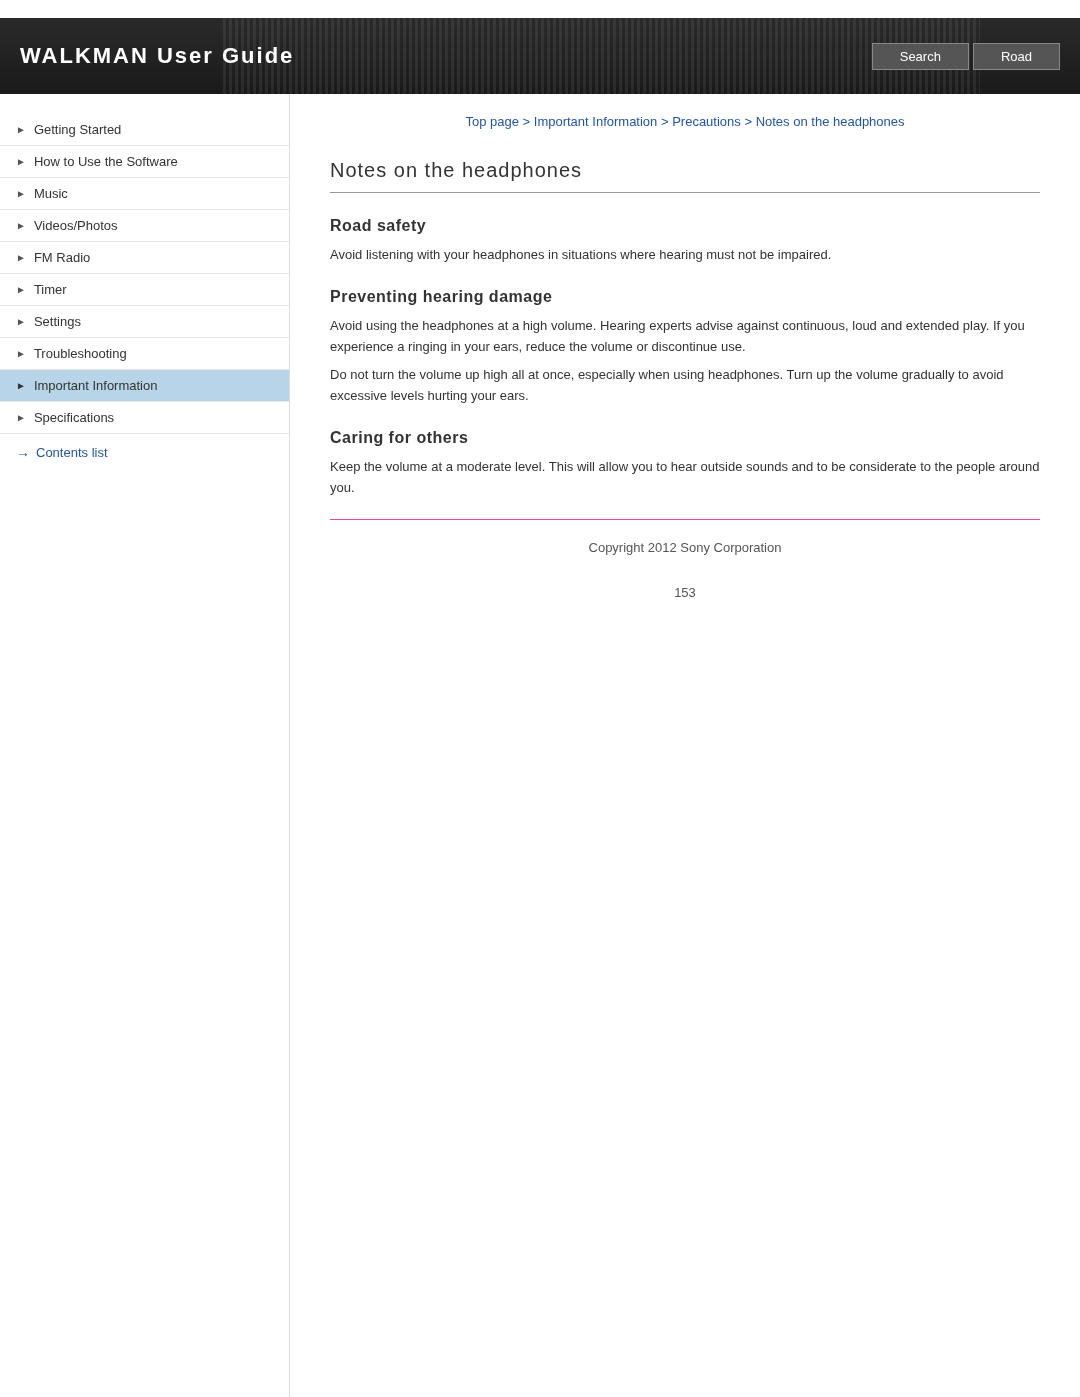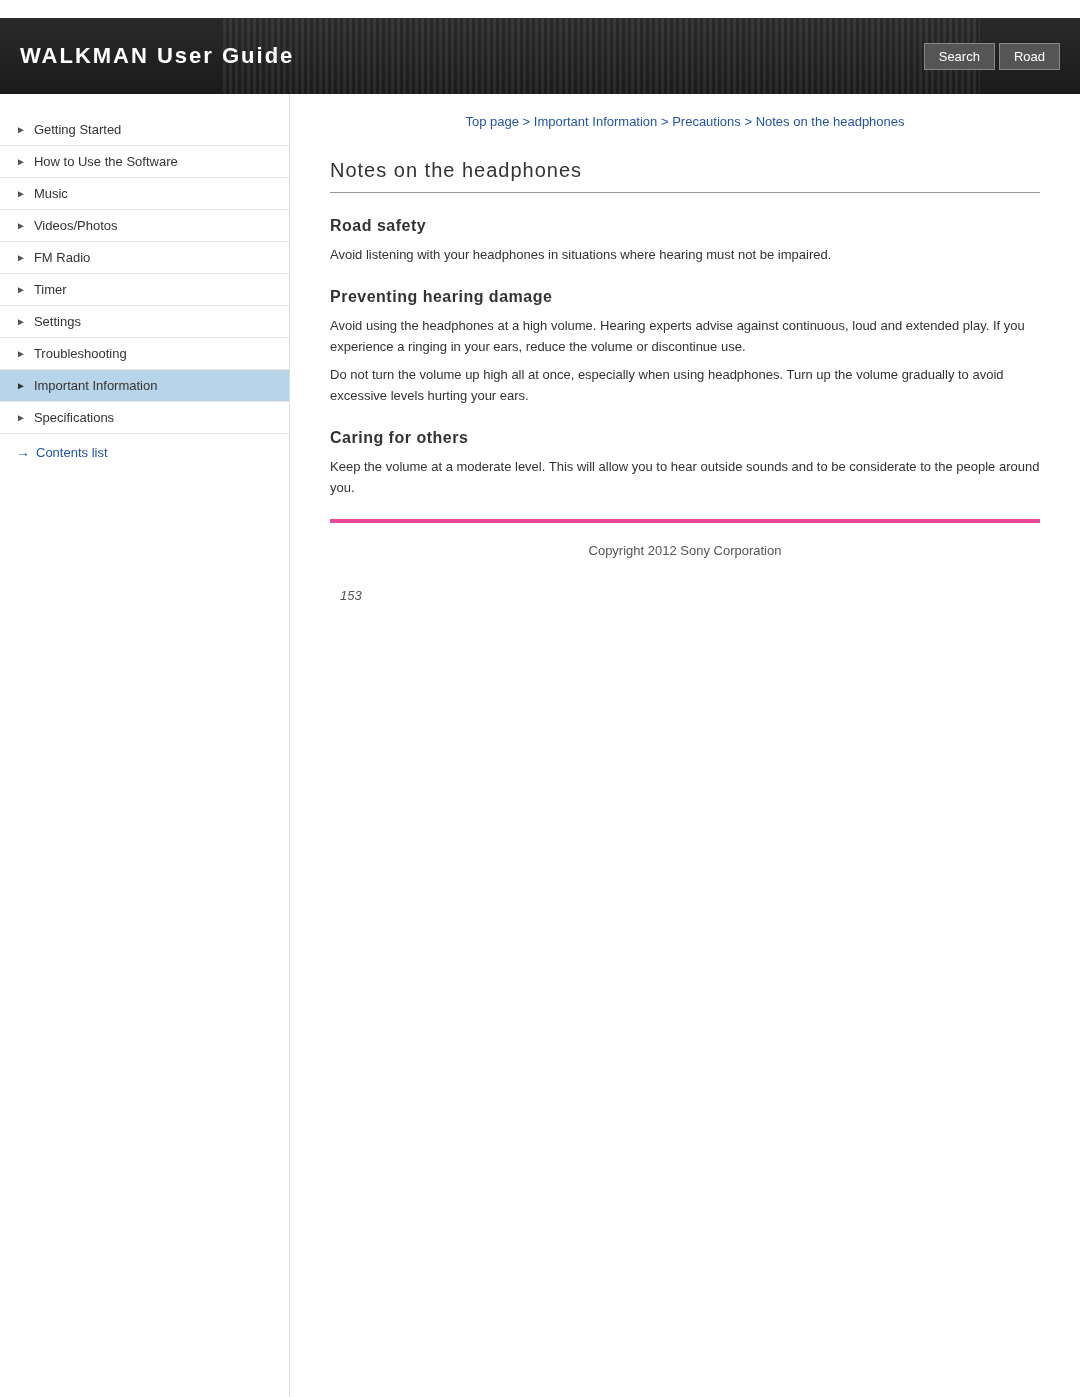--- a/index.html
+++ b/index.html
@@ -40,21 +40,21 @@
     }
     .header-buttons {
       display: flex;
       gap: 4px;
       z-index: 1;
     }
     .header-btn {
       background: #555;
       color: #fff;
       border: 1px solid #888;
-      padding: 5px 14px;
+      padding: 5px 27px;
       font-size: 13px;
       cursor: pointer;
     }
 
     
     .main-layout {
       display: flex;
       min-height: calc(1397px - 60px);
     }
 
@@ -161,31 +161,30 @@
       font-size: 10px;
       margin-right: 4px;
     }
 
     
     .footer {
       text-align: center;
       font-size: 13px;
       color: #555;
       padding: 20px;
-      border-top: 4px solid #ec4899;
+      border-top: 1px solid #ec4899;
       margin-top: 20px;
     }
 
     
     .page-number {
-      text-align: left;
+      text-align: center;
       font-size: 13px;
       color: #555;
       padding: 10px;
-      font-style: italic;
     }
   </style>
 </head>
 <body>
 
 <div class="header">
   <span class="header-title">WALKMAN User Guide</span>
   <div class="header-buttons">
     <button class="header-btn">Search</button>
     <button class="header-btn">Road</button>

